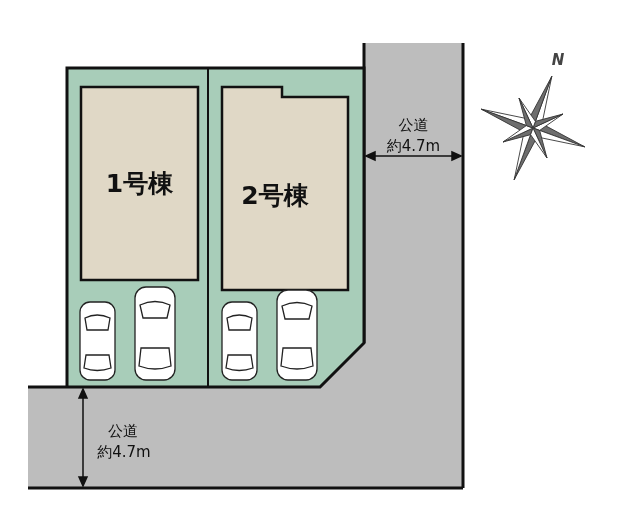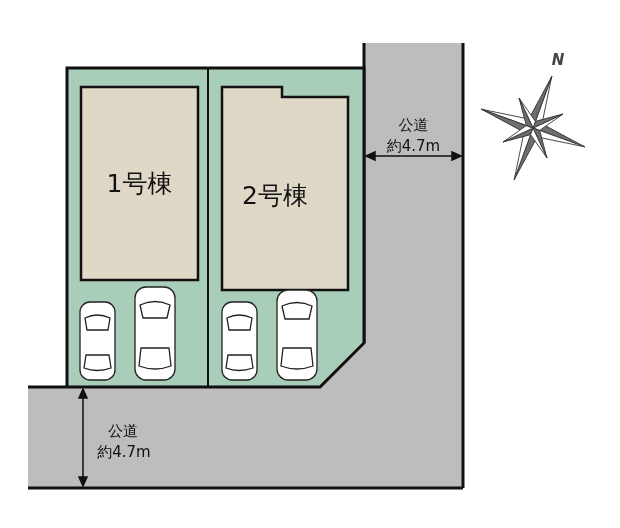--- a/index.html
+++ b/index.html
@@ -1,19 +1,19 @@
 <!DOCTYPE html>
 <html><head>
 <meta charset="utf-8">
 <style>
   html,body{margin:0;padding:0;background:#ffffff;}
   body{width:620px;height:528px;position:relative;overflow:hidden;font-family:"DejaVu Sans","Liberation Sans",sans-serif;}
   svg{position:absolute;left:0;top:0;}
   .lbl{position:absolute;color:#111;text-align:center;line-height:1.15;}
-  .bldg{font-size:25px;font-weight:normal;letter-spacing:0px;}
+  .bldg{font-size:25px;font-weight:bold;letter-spacing:0px;}
   .road{font-size:15px;margin-top:7px;}
 </style>
 </head>
 <body>
 
 <svg width="620" height="528" viewBox="0 0 620 528">
 
   <path d="M364 43 L463 43 L463 488 L28 488 L28 387 L320 387 L364 343 Z" fill="#bdbdbd" stroke="none"></path>
   <line x1="364" y1="43" x2="364" y2="343" stroke="#111" stroke-width="3"></line>
   <line x1="463" y1="43" x2="463" y2="488" stroke="#111" stroke-width="3"></line>

